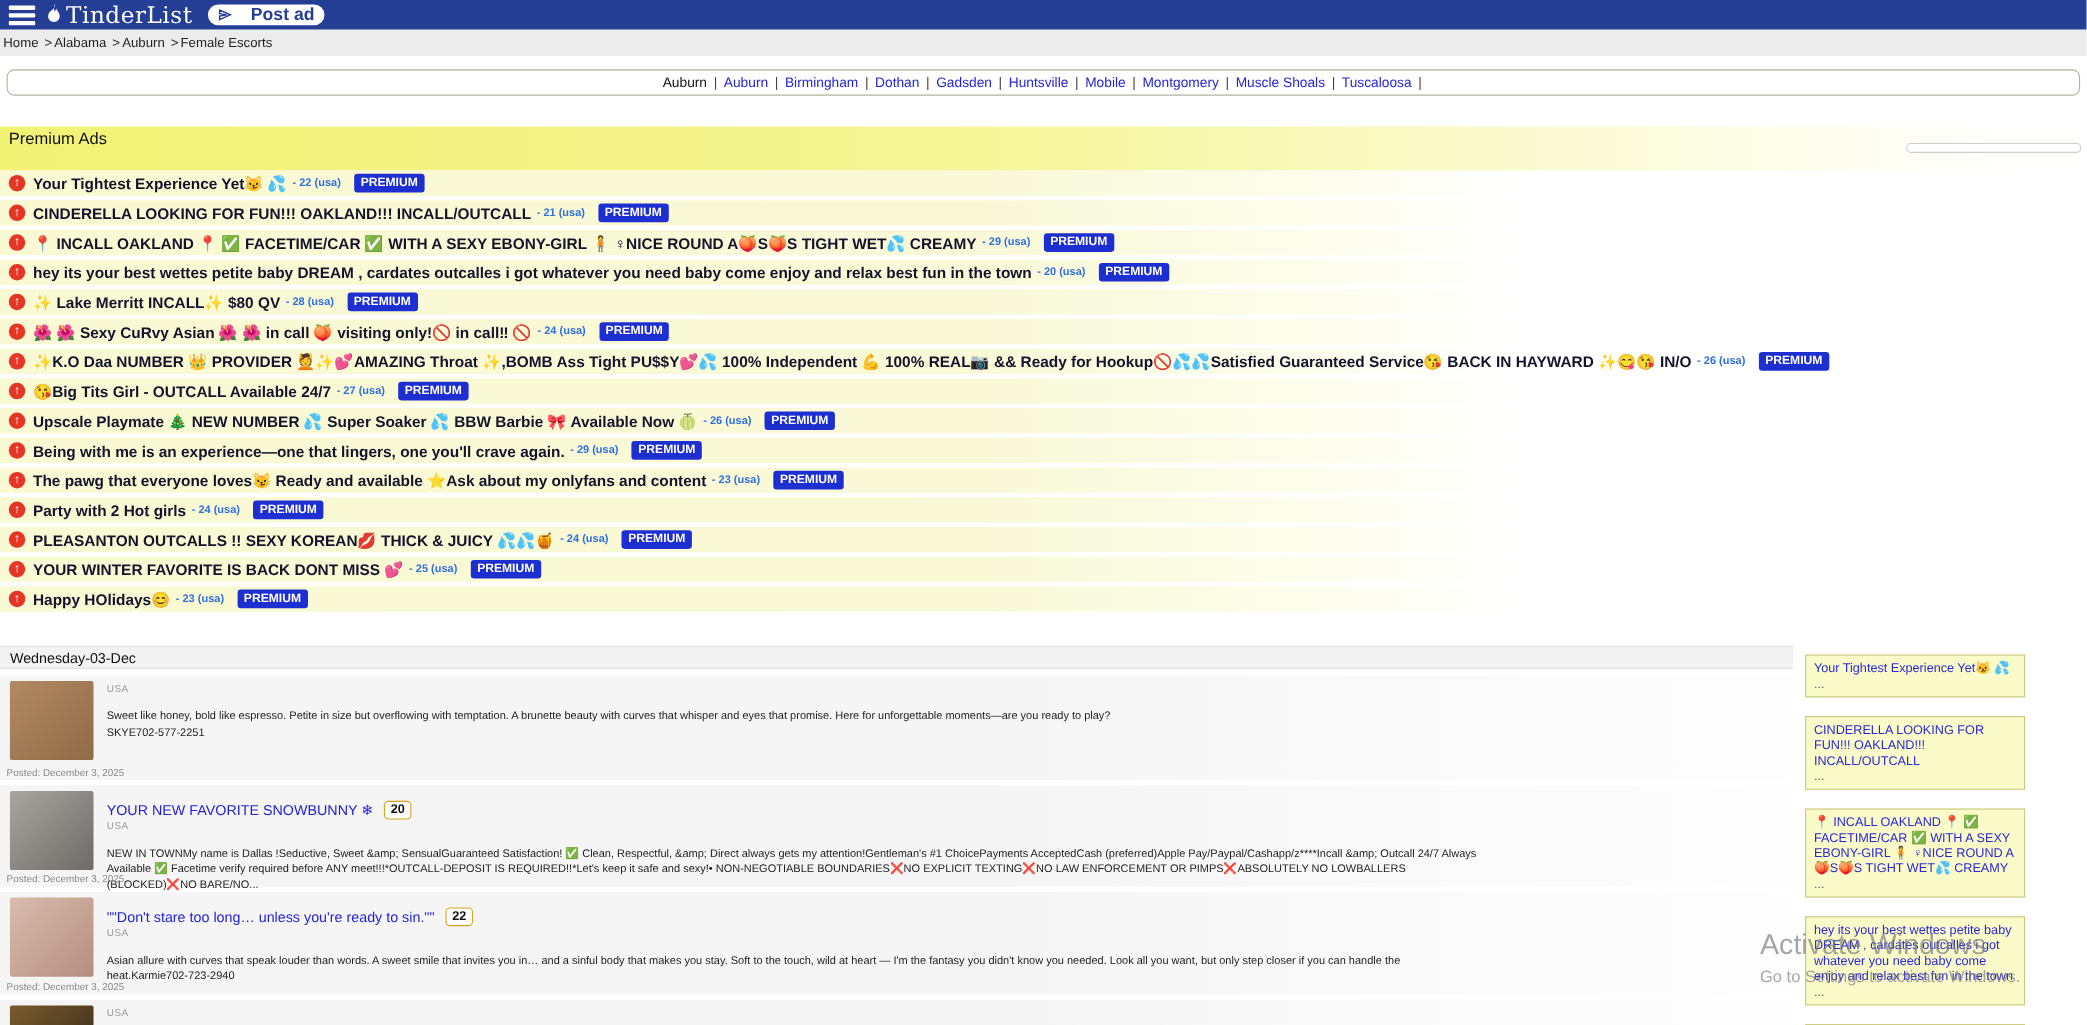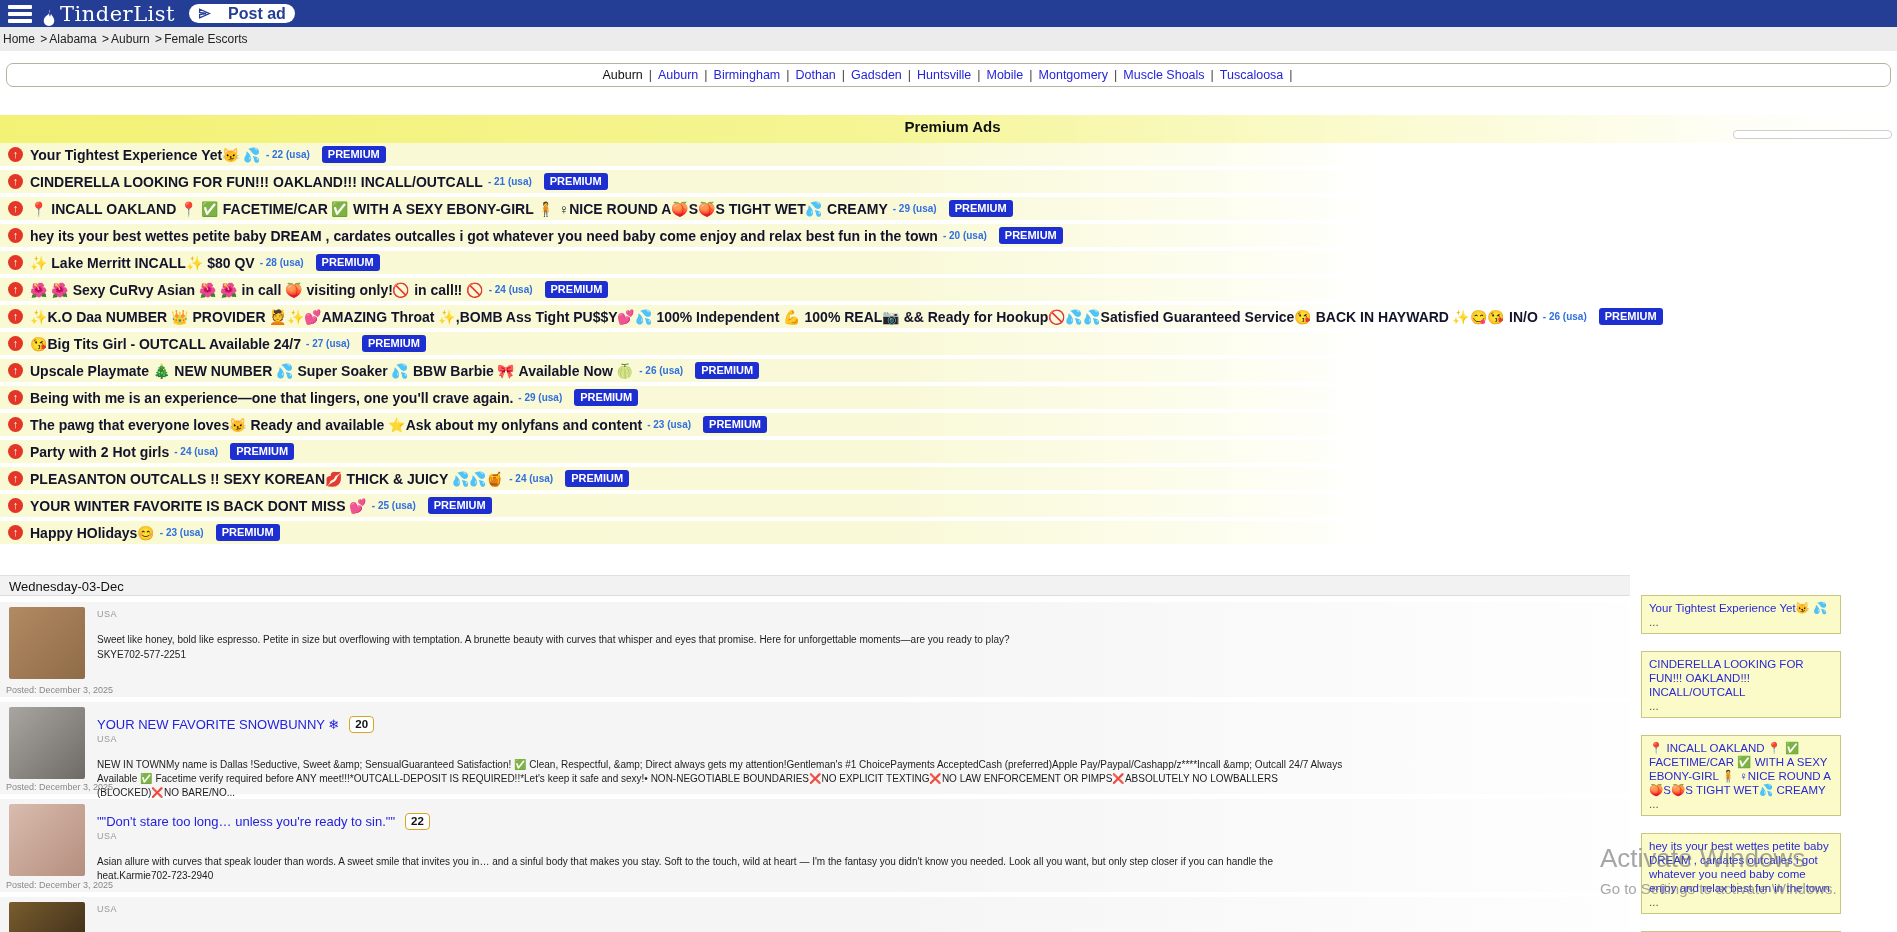--- a/index.html
+++ b/index.html
@@ -3,21 +3,21 @@
 <meta charset="utf-8">
 <style>
   * { margin:0; padding:0; box-sizing:border-box; }
   html,body { width:1897px; height:932px; overflow:hidden; background:#fff;
               font-family:"Liberation Sans", sans-serif; position:relative; }
 
   
   .navbar { height:27px; background:#243e96; display:flex; align-items:center; padding:0 6px; }
   .hamburger { width:24px; display:flex; flex-direction:column; gap:3px; margin:0 8px 0 2px; cursor:pointer; }
   .hamburger span { display:block; height:4px; background:#fff; border-radius:1px; }
-  .brand { display:flex; align-items:flex-end; gap:2px; color:#fff; cursor:pointer; }
+  .brand { display:flex; align-items:flex-start; gap:2px; color:#fff; cursor:pointer; }
   .brand .flame { width:18px; height:18px; }
   .brand .brand-text { font-family:"DejaVu Serif", serif; font-size:21px; letter-spacing:.5px; }
   .postad { margin-left:14px; background:#fff; border:none; border-radius:10px; height:19px;
             display:flex; align-items:center; gap:4px; padding:0 9px; cursor:pointer; }
   .postad svg { width:13px; height:13px; }
   .postad span { color:#243e96; font-weight:bold; font-size:16px;margin-left:13px; }
 
   
   .crumbbar { height:24px; background:#ececec; line-height:25px; padding-left:3px; font-size:12px; color:#222; }
   .crumbbar a { color:#222; text-decoration:none; }
@@ -30,22 +30,22 @@
   .citybox a { color:#2525d8; text-decoration:none; margin:0 2px; }
   .citybox .current { color:#111; margin:0 2px; }
   .citybox .csep { color:#444; margin:0 4px; }
 
   
   .hscroll { position:absolute; left:1733px; top:130px; width:159px; height:9px;
              background:#fff; border:1px solid #cfcfcf; border-radius:4px; }
 
   
   .premium { margin-top:28px; }
-  .premium-header { height:28px; line-height:24px; padding-left:8px; font-size:15px; font-weight:bold; color:#111;
-     background:linear-gradient(90deg,#f2f275 0%,#f5f593 45%,#fbfbd5 75%,#fefef7 92%,#fff 100%);text-align:center; }
+  .premium-header { height:40px; line-height:24px; padding-left:8px; font-size:15px; font-weight:normal; color:#111;
+     background:linear-gradient(90deg,#f2f275 0%,#f5f593 45%,#fbfbd5 75%,#fefef7 92%,#fff 100%); }
   .prow { width:1380px; height:23px; margin-bottom:4px; display:flex; align-items:center; padding-left:8px;
      background:linear-gradient(90deg,#f9f9d3 0%,#f9f9d8 65%,#fdfdee 88%,rgba(255,255,255,0) 100%);
      white-space:nowrap; overflow:visible; }
   .bump { flex:0 0 15px; width:15px; height:15px; border-radius:50%; background:#e43627; color:#fff;
      font-size:11px; font-weight:bold; line-height:15px; text-align:center; margin-right:7px; }
   .prow a.ptitle { color:#13132b; font-weight:bold; font-size:14px; text-decoration:none; }
   .prow .pmeta { color:#2f6fe0; font-weight:bold; font-size:10px; margin-left:5px; }
   .prow .pbadge { margin-left:12px; background:#1e2fd2; color:#fff; font-weight:bold; font-size:11px;
      padding:2px 6px 3px 6px; border-radius:3px; }
 

